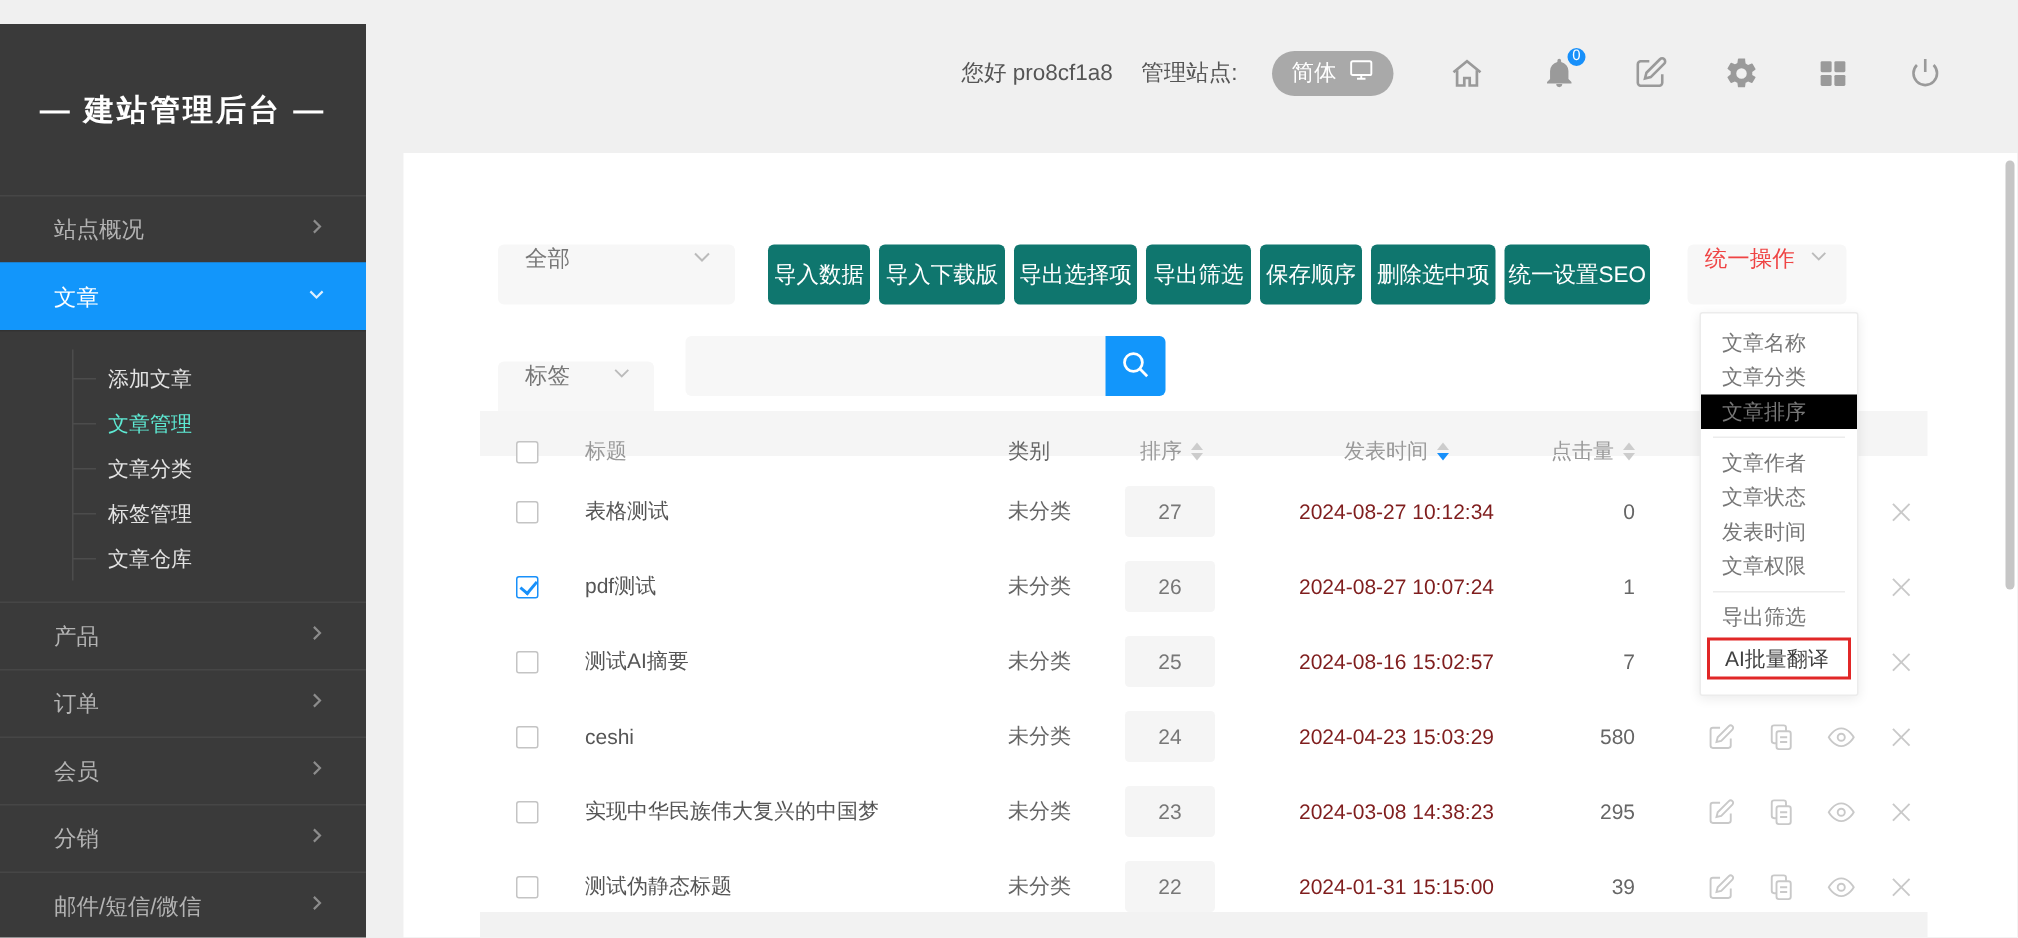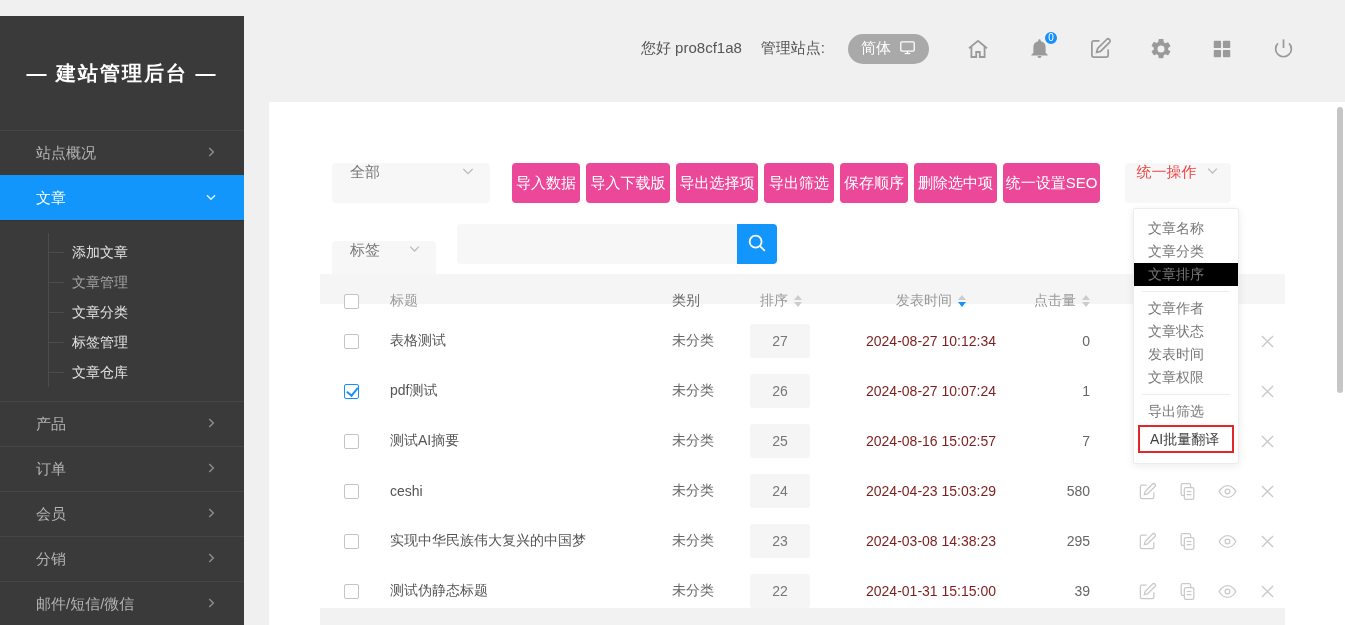--- a/index.html
+++ b/index.html
@@ -14,21 +14,21 @@
   .nav-item { height:45px; display:flex; align-items:center; justify-content:space-between;
               padding:0 26px 0 36px; color:#b3b3b3; font-size:15px; border-top:1px solid #464646; cursor:pointer; }
   .nav-item .chev svg { stroke:#8c8c8c; }
   .nav-item.active { background:#1296fb; color:#fff; border-top-color:#1296fb; }
   .nav-item.active .chev svg { stroke:#dcefff; }
   .submenu { position:relative; padding:16px 0 14px; border-top:1px solid #323232; }
   .submenu:before { content:""; position:absolute; left:48px; top:12px; bottom:14px; width:1px; background:#4c4c4c; }
   .sub-item { position:relative; height:30px; line-height:30px; padding-left:72px;
               color:#e3e3e3; font-size:14px; cursor:pointer; }
   .sub-item:before { content:""; position:absolute; left:48px; top:15px; width:16px; height:1px; background:#4c4c4c; }
-  .sub-item.active { color:#a3a3a3; }
+  .sub-item.active { color:#5eead4; }
 
   
   .header { position:absolute; left:244px; top:0; right:0; height:97px;
             display:flex; align-items:center; justify-content:flex-end; gap:37px;
             padding-right:50px; color:#555; font-size:15px; }
   .header .txt { white-space:nowrap; }
   .hicon { width:24px; height:24px; display:inline-flex; align-items:center; justify-content:center;
            cursor:pointer; position:relative; }
   .hicon svg { stroke:#9a9a9a; fill:none; stroke-width:1.8; }
   .hicon svg.fill { fill:#9a9a9a; stroke:none; }
@@ -40,21 +40,21 @@
   .lang-pill svg { stroke:#fff; fill:none; stroke-width:1.8; }
 
   
   .card { position:absolute; left:269px; top:102px; right:0; bottom:0; background:#fff; }
 
   .select-box { position:absolute; height:40px; background:#f7f7f7; border-radius:4px;
                 display:flex; align-items:flex-start; justify-content:space-between;
                 padding:0 14px 0 18px; color:#777; font-size:15px; cursor:pointer; }
   .select-box svg { stroke:#bbb; }
 
-  .gbtn { position:absolute; top:61px; height:40px; background:#ec4899; color:#fff; border:none;
+  .gbtn { position:absolute; top:61px; height:40px; background:#0f766e; color:#fff; border:none;
           border-radius:4px; font-size:15px; font-family:inherit; cursor:pointer; padding:0; }
 
   .search-input { position:absolute; left:188px; top:122px; width:280px; height:40px;
                   background:#f7f7f7; border:none; border-radius:4px 0 0 4px; padding:0 12px;
                   font-size:15px; color:#555; outline:none; font-family:inherit; }
   .search-btn { position:absolute; left:468px; top:122px; width:40px; height:40px; background:#1296fb;
                 border:none; border-radius:0 4px 4px 0; cursor:pointer; display:flex;
                 align-items:center; justify-content:center; }
   .search-btn svg { stroke:#fff; fill:none; stroke-width:2; }
 

